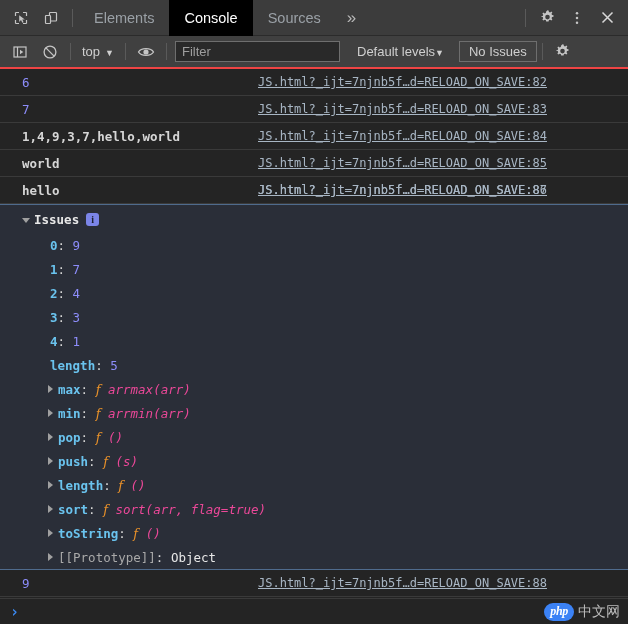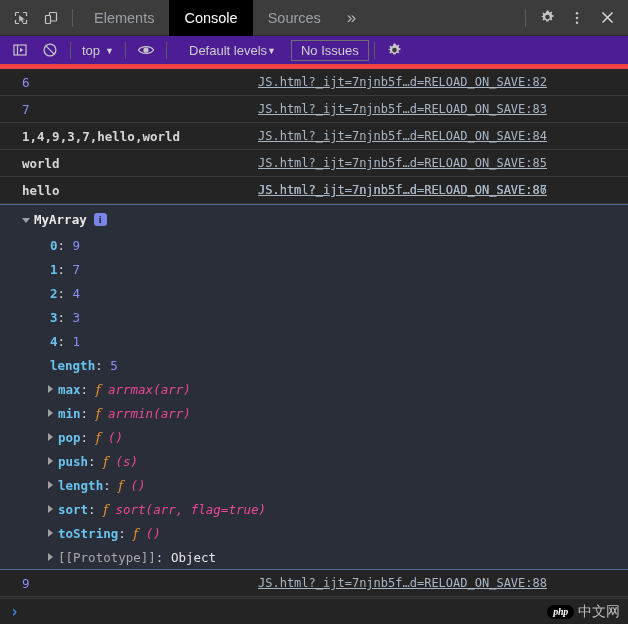--- a/index.html
+++ b/index.html
@@ -38,23 +38,23 @@
     cursor: pointer; white-space: nowrap;
   }
   .tab.active { background: #000000; color: #ffffff; }
   .tab.more { color: #b8b8b8; font-size: 17px; padding: 0 11px; }
   .tb-spacer { flex: 1 1 auto; }
   .tb-right { display: flex; align-items: center; padding-right: 6px; }
 
   
   .filterbar {
     height: 33px; flex: 0 0 33px;
-    background: #4c1d95;
-    display: flex; align-items: center;
-    border-bottom: 5px solid #ef4444;
+    background: #404040;
+    display: flex; align-items: center;
+    border-bottom: 2px solid #ef4444;
   }
   .fb-icon {
     width: 30px; height: 26px;
     display: flex; align-items: center; justify-content: center;
     cursor: pointer;
   }
   .fb-icon:first-child { margin-left: 5px; }
   .fb-sep { width: 1px; height: 17px; background: #5a5a5a; margin: 0 5px; }
   .ctx-select {
     display: flex; align-items: center; gap: 5px;
@@ -190,23 +190,23 @@
   .prompt-caret {
     color: #3b89f0; font-size: 15px; font-weight: bold;
     font-family: "DejaVu Sans Mono", monospace;
   }
   .watermark {
     position: absolute; right: 8px; top: 50%;
     transform: translateY(-50%);
     display: flex; align-items: center; gap: 4px;
   }
   .php-logo {
-    background: #000000;
+    background: #3b82f6;
     color: #ffffff;
-    font-size: 10px;
+    font-size: 12px;
     font-style: italic;
     font-weight: bold;
     padding: 1px 6px 2px 6px;
     border-radius: 9px;
     font-family: "Liberation Serif", serif;
     letter-spacing: -0.3px;
   }
   .wm-text { color: #bdbdbd; font-size: 14px; font-family: "DejaVu Sans", sans-serif; }
 
   svg { display: block; }
@@ -284,20 +284,21 @@
 
     <div class="fb-sep"></div>
     <div class="fb-icon" title="create live expression">
       <svg width="18" height="16" viewBox="0 0 18 16">
         <path d="M1.5 8 C4 3.6 14 3.6 16.5 8 C14 12.4 4 12.4 1.5 8 Z" stroke="#c5c5c5" stroke-width="1.3" fill="none"></path>
         <circle cx="9" cy="8" r="2.6" fill="#c5c5c5"></circle>
       </svg>
     </div>
     <div class="fb-sep"></div>
 
+    <input class="filter-input" type="text" placeholder="Filter" style="">
 
     <div class="levels">
       <span>Default levels</span>
       <span class="caret">▼</span>
     </div>
 
     <div class="issues-btn">No Issues</div>
 
     <div class="fb-sep"></div>
     <div class="fb-icon" title="console settings">
@@ -327,21 +328,21 @@
       <a class="log-link">JS.html?_ijt=7njnb5f…d=RELOAD_ON_SAVE:85</a>
     </div>
     <div class="log-row">
       <span class="log-msg">hello</span>
       <a class="log-link">JS.html?_ijt=7njnb5f…d=RELOAD_ON_SAVE:86</a>
     </div>
 
     <div class="group">
       <div class="group-head">
         <span class="tri open"></span>
-        <span class="obj-name">MyArray</span>
+        <span class="obj-name">Issues</span>
         <span class="info-badge">i</span>
         <a class="log-link">JS.html?_ijt=7njnb5f…d=RELOAD_ON_SAVE:87</a>
       </div>
 
       <div class="prop">
         <span class="k-idx">0</span><span class="colon">: </span><span class="v-num">9</span>
       </div>
       <div class="prop">
         <span class="k-idx">1</span><span class="colon">: </span><span class="v-num">7</span>
       </div>

